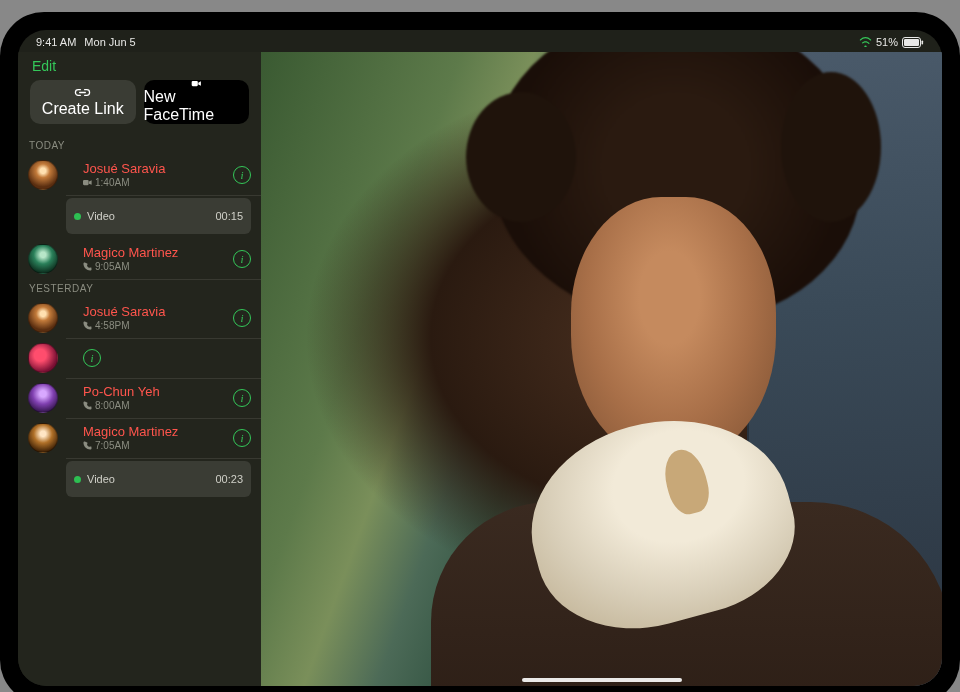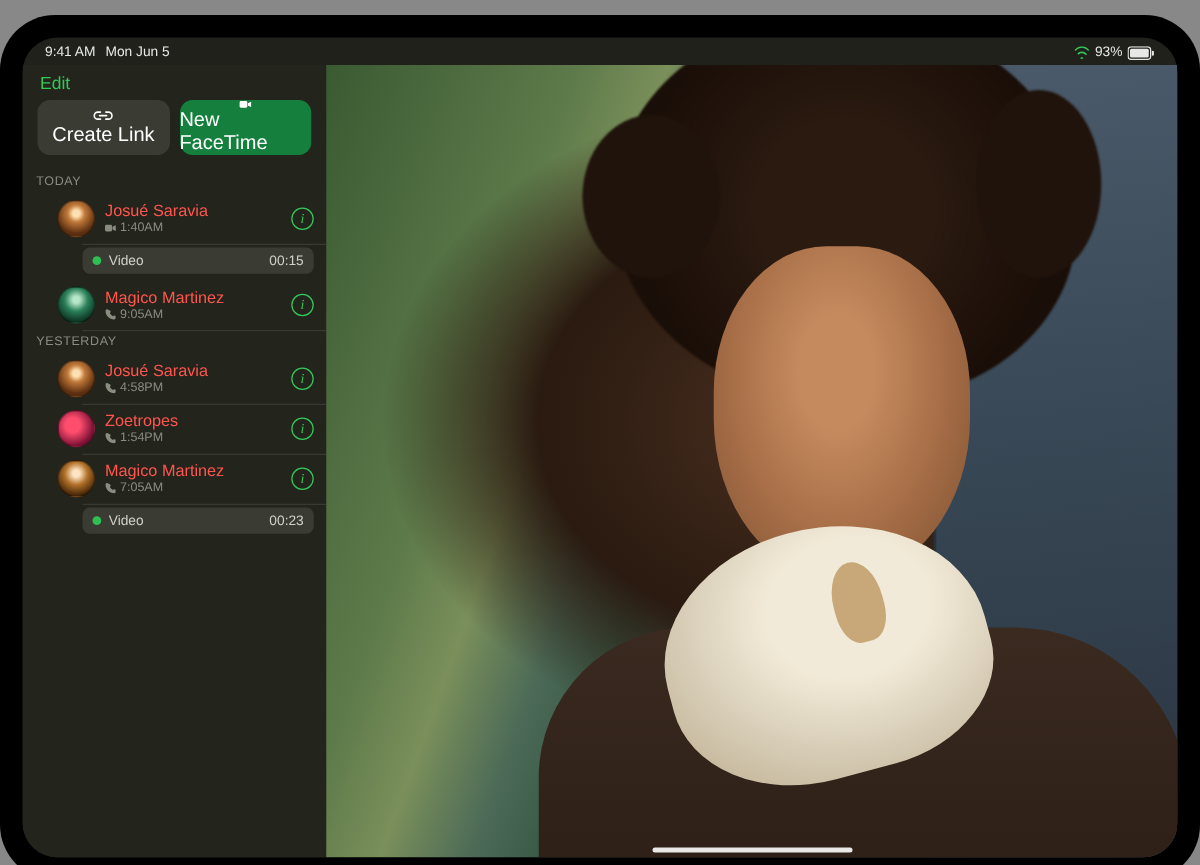--- a/index.html
+++ b/index.html
@@ -66,34 +66,34 @@
     align-items: center;
     justify-content: center;
     gap: 1px;
     height: 44px;
     font-size: 16px;
     font-weight: 400;
     cursor: pointer;
     color: #fff;
   }
   .btn-grey { background: #3a3c34; }
-  .btn-green { background: #15803d; }
+  .btn-green { background: #000000; }
   .btn svg { width: 17px; height: 13px; }
   .section-header {
     font-size: 10px;
     letter-spacing: 0.5px;
     color: #8a8c80;
     padding: 4px 14px 4px 11px;
     text-transform: uppercase;
   }
   .call-row {
     display: flex;
     align-items: center;
-    padding: 5px 10px 5px 28px;
-    gap: 8px;
+    padding: 5px 10px 5px 10px;
+    gap: 25px;
     position: relative;
   }
   .call-row::after {
     content: "";
     position: absolute;
     left: 48px; right: 0; bottom: 0;
     height: 0.5px;
     background: rgba(120,120,110,0.25);
   }
   .avatar {
@@ -124,21 +124,21 @@
     color: #34c759;
     font-size: 11px;
     font-family: Georgia, serif;
     font-style: italic;
     line-height: 1;
   }
   .media-row {
     margin: 3px 10px 5px 48px;
     background: #3a3c34;
     border-radius: 6px;
-    height: 21px;
+    height: 36px;
     display: flex;
     align-items: center;
     padding: 0 8px;
     font-size: 11px;
     color: #d0d0c8;
     gap: 6px;
   }
   .media-row .dot { width: 7px; height: 7px; background: #2dbf52; border-radius: 50%; }
   .media-row .play { width: 0; height: 0; border-left: 6px solid #c8c8c0; border-top: 4px solid transparent; border-bottom: 4px solid transparent; }
   .media-row .label { flex: 1; }
@@ -238,21 +238,21 @@
       <div class="left">
         <span>9:41 AM</span>
         <span>Mon Jun 5</span>
       </div>
       <div class="right">
         <span class="wifi-icon">
           <svg width="13" height="10" viewBox="0 0 13 10">
               <path d="M6.5 8.6a1.2 1.2 0 100 2.4 1.2 1.2 0 000-2.4zm-3-2.7a.6.6 0 00.05.9c.8-.8 1.8-1.3 2.95-1.3s2.15.5 2.95 1.3a.6.6 0 10.85-.85C9.2 4.8 7.9 4.2 6.5 4.2s-2.7.6-3.8 1.7a.6.6 0 00.8 0zm-2.5-2.5c.2.2.55.2.8 0C3.3 1.9 4.85 1.2 6.5 1.2s3.2.7 4.7 2.2c.25.2.6.2.8 0a.6.6 0 000-.85C10.2.75 8.4 0 6.5 0S2.8.75 1 2.55a.6.6 0 000 .85z" fill="#34c759"></path>
             </svg>
         </span>
-        <span>93%</span>
+        <span>51%</span>
         <span class="battery-icon">
           <svg width="22" height="11" viewBox="0 0 22 11">
               <rect x="0.5" y="0.5" width="18" height="10" rx="2.5" fill="none" stroke="#e8e8e6" stroke-width="1"></rect>
               <rect x="2" y="2" width="15" height="7" rx="1.2" fill="#e8e8e6"></rect>
               <rect x="19.5" y="3.5" width="1.6" height="4" rx="0.8" fill="#e8e8e6"></rect>
             </svg>
         </span>
       </div>
     </div>
 
@@ -325,32 +325,36 @@
                     <path d="M2 .5C1 .5.5 1 .5 2c0 4 3.5 7.5 7.5 7.5 1 0 1.5-.5 1.5-1.5l-.2-1.6c0-.3-.3-.5-.6-.4l-1.8.5c-.2 0-.4 0-.5-.2L4.7 4.6c-.2-.2-.2-.4-.2-.5l.5-1.8c.1-.3-.1-.6-.4-.6L2 .5z" fill="#8a8c80"></path>
                   </svg>
                 <span>4:58PM</span>
               </span>
             </div>
             <div class="info-btn"></div>
           </div>
 
           <div class="call-row">
             <div class="avatar av3"></div>
-            <div class="call-text">
-              <span class="call-name">Zoetropes</span>
+            <div class="info-btn"></div>
+          </div>
+
+          <div class="call-row">
+            <div class="avatar av4"></div>
+            <div class="call-text">
+              <span class="call-name">Po-Chun Yeh</span>
               <span class="call-sub">
                 <svg viewBox="0 0 10 10">
                     <path d="M2 .5C1 .5.5 1 .5 2c0 4 3.5 7.5 7.5 7.5 1 0 1.5-.5 1.5-1.5l-.2-1.6c0-.3-.3-.5-.6-.4l-1.8.5c-.2 0-.4 0-.5-.2L4.7 4.6c-.2-.2-.2-.4-.2-.5l.5-1.8c.1-.3-.1-.6-.4-.6L2 .5z" fill="#8a8c80"></path>
                   </svg>
-                <span>1:54PM</span>
-              </span>
-            </div>
-            <div class="info-btn"></div>
-          </div>
-
+                <span>8:00AM</span>
+              </span>
+            </div>
+            <div class="info-btn"></div>
+          </div>
 
           <div class="call-row">
             <div class="avatar av5"></div>
             <div class="call-text">
               <span class="call-name">Magico Martinez</span>
               <span class="call-sub">
                 <svg viewBox="0 0 10 10">
                     <path d="M2 .5C1 .5.5 1 .5 2c0 4 3.5 7.5 7.5 7.5 1 0 1.5-.5 1.5-1.5l-.2-1.6c0-.3-.3-.5-.6-.4l-1.8.5c-.2 0-.4 0-.5-.2L4.7 4.6c-.2-.2-.2-.4-.2-.5l.5-1.8c.1-.3-.1-.6-.4-.6L2 .5z" fill="#8a8c80"></path>
                   </svg>
                 <span>7:05AM</span>

